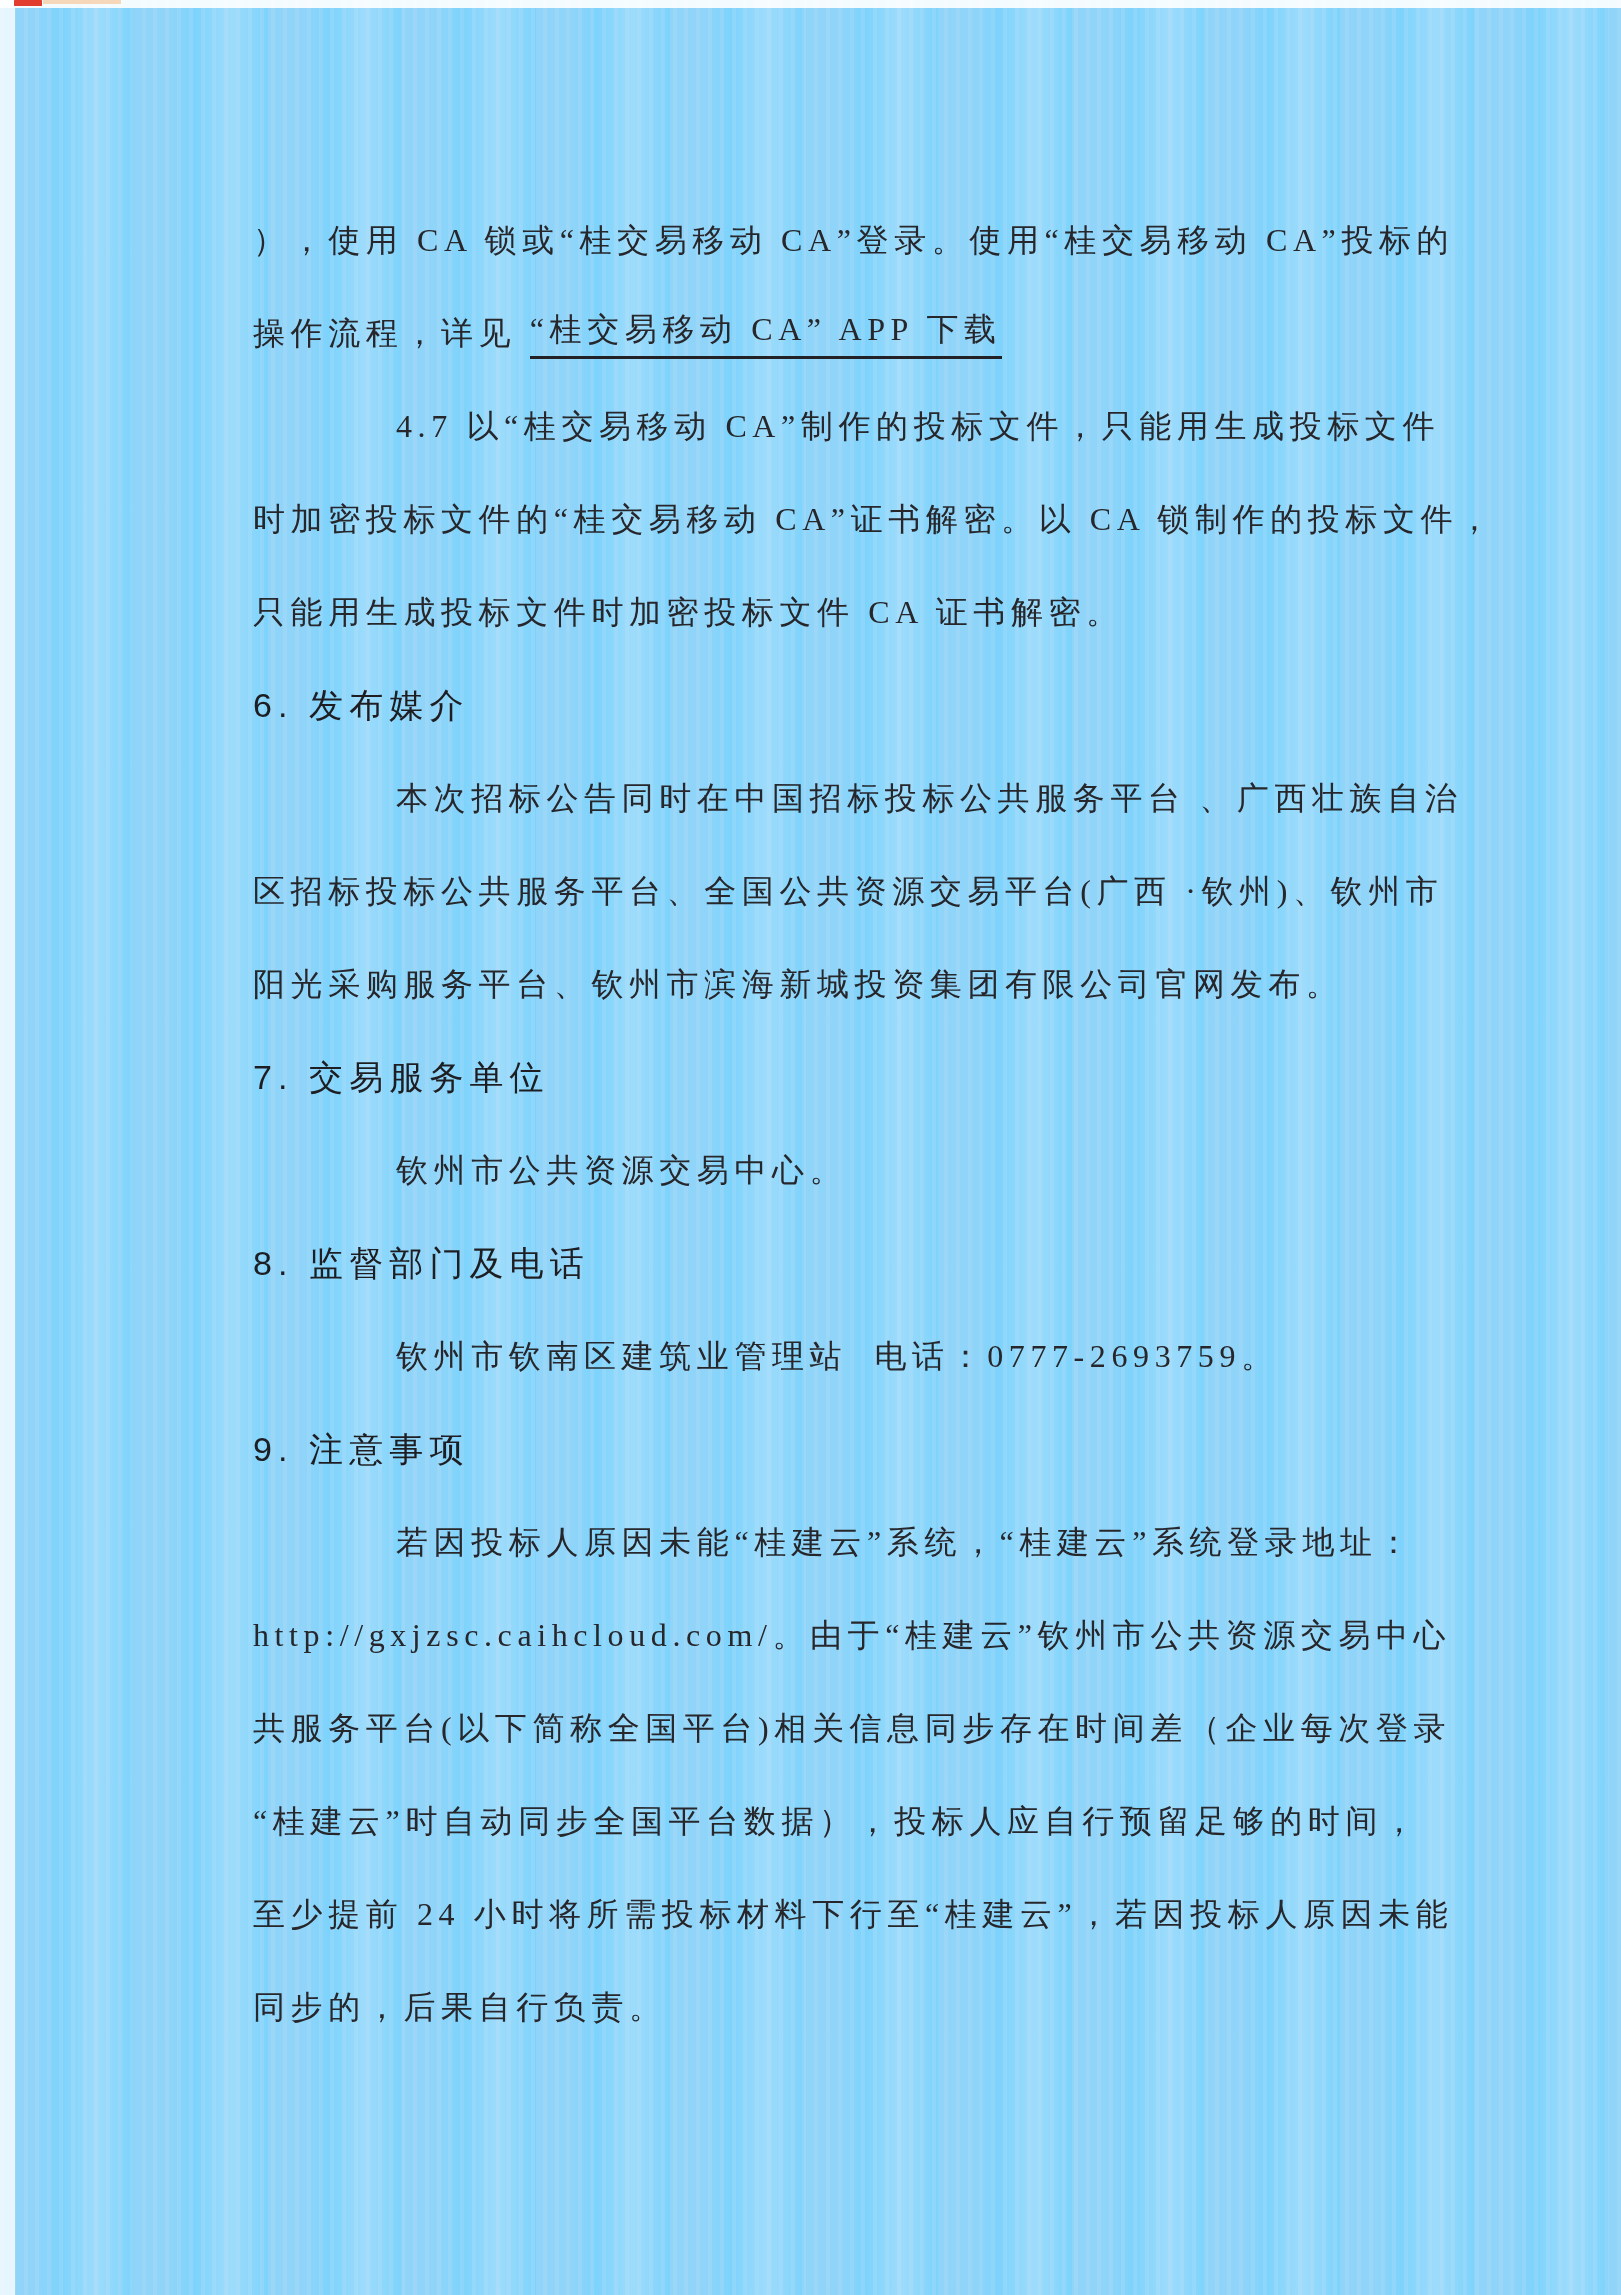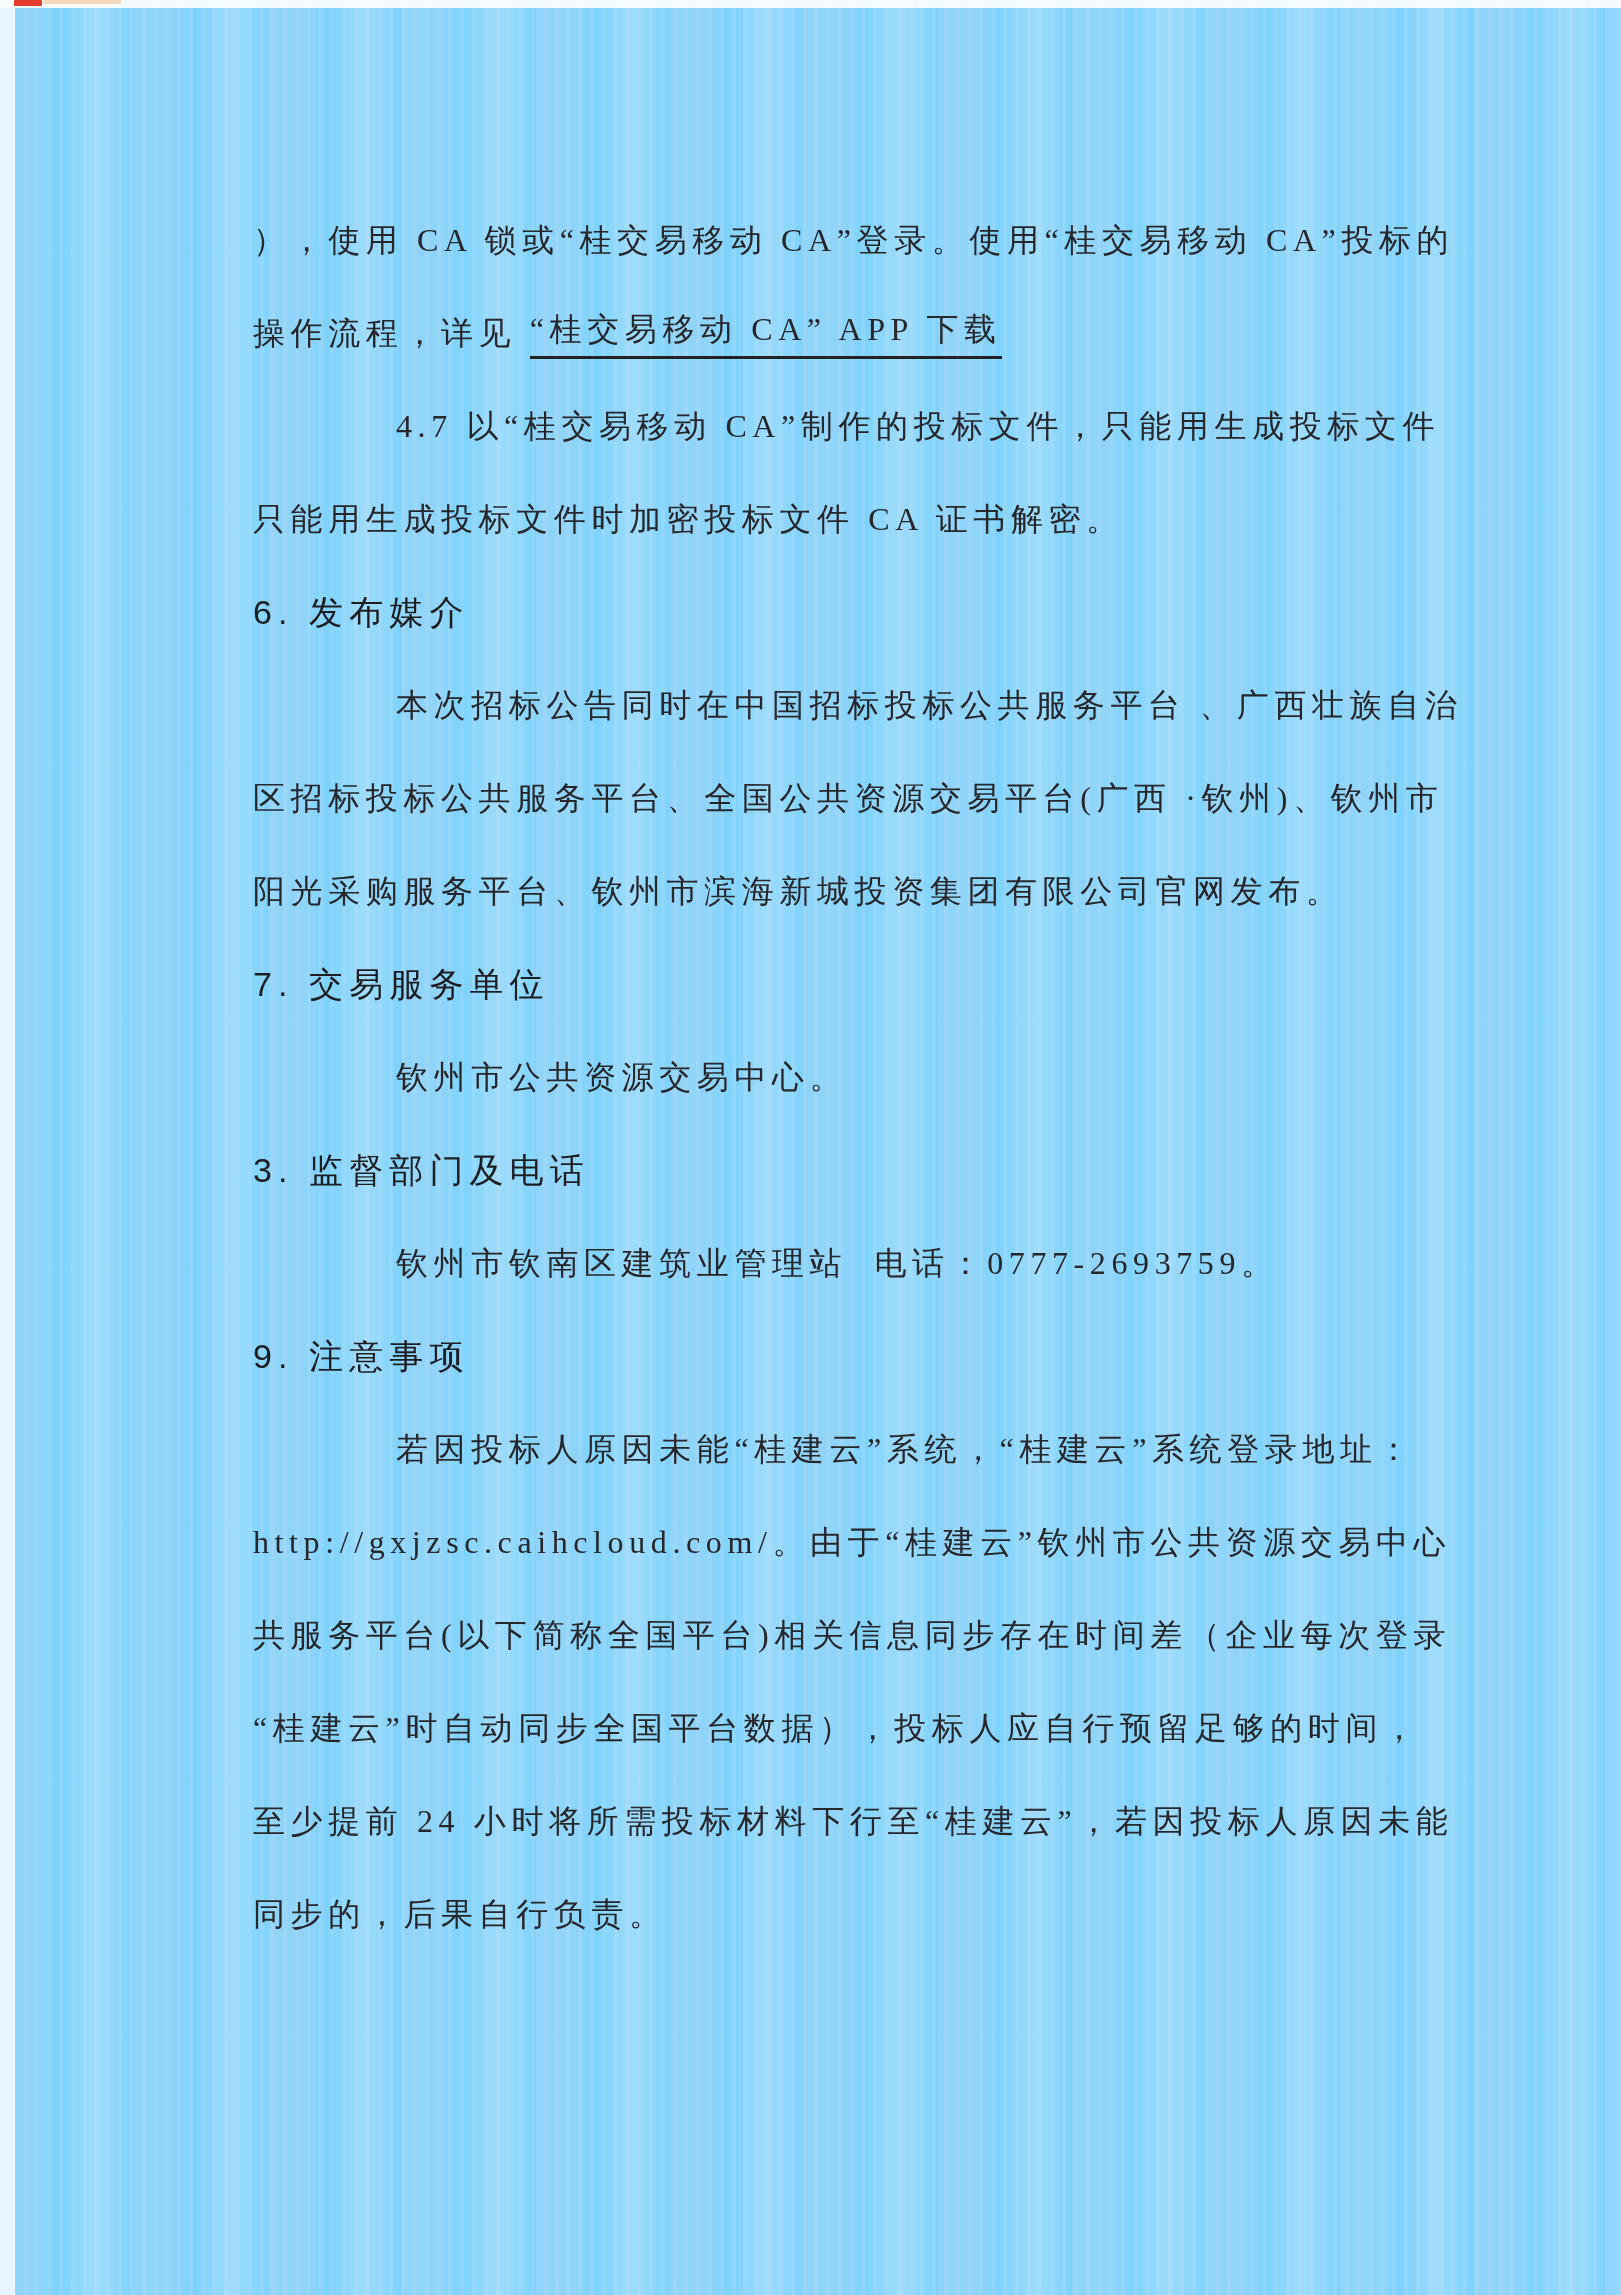--- a/index.html
+++ b/index.html
@@ -92,33 +92,34 @@
 
   <div class="content">
     <div class="line body">），使用 CA 锁或“桂交易移动 CA”登录。使用“桂交易移动 CA”投标的</div>
 
     <div class="line body">
       <span>操作流程，详见 </span>
       <span class="link">“桂交易移动 CA” APP 下载</span>
     </div>
 
     <div class="line body indent">4.7 以“桂交易移动 CA”制作的投标文件，只能用生成投标文件</div>
+    <div class="line body">时加密投标文件的“桂交易移动 CA”证书解密。以 CA 锁制作的投标文件，</div>
     <div class="line body">只能用生成投标文件时加密投标文件 CA 证书解密。</div>
 
     <div class="line heading">6. 发布媒介</div>
 
     <div class="line body indent">本次招标公告同时在中国招标投标公共服务平台 、广西壮族自治</div>
     <div class="line body">区招标投标公共服务平台、全国公共资源交易平台(广西 ·钦州)、钦州市</div>
     <div class="line body">阳光采购服务平台、钦州市滨海新城投资集团有限公司官网发布。</div>
 
     <div class="line heading">7. 交易服务单位</div>
 
     <div class="line body indent">钦州市公共资源交易中心。</div>
 
-    <div class="line heading">3. 监督部门及电话</div>
+    <div class="line heading">8. 监督部门及电话</div>
 
     <div class="line body indent">钦州市钦南区建筑业管理站  电话：0777-2693759。</div>
 
     <div class="line heading">9. 注意事项</div>
 
     <div class="line body indent">若因投标人原因未能“桂建云”系统，“桂建云”系统登录地址：</div>
     <div class="line body">http://gxjzsc.caihcloud.com/。由于“桂建云”钦州市公共资源交易中心</div>
     <div class="line body">共服务平台(以下简称全国平台)相关信息同步存在时间差（企业每次登录</div>
     <div class="line body">“桂建云”时自动同步全国平台数据），投标人应自行预留足够的时间，</div>
     <div class="line body">至少提前 24 小时将所需投标材料下行至“桂建云”，若因投标人原因未能</div>

